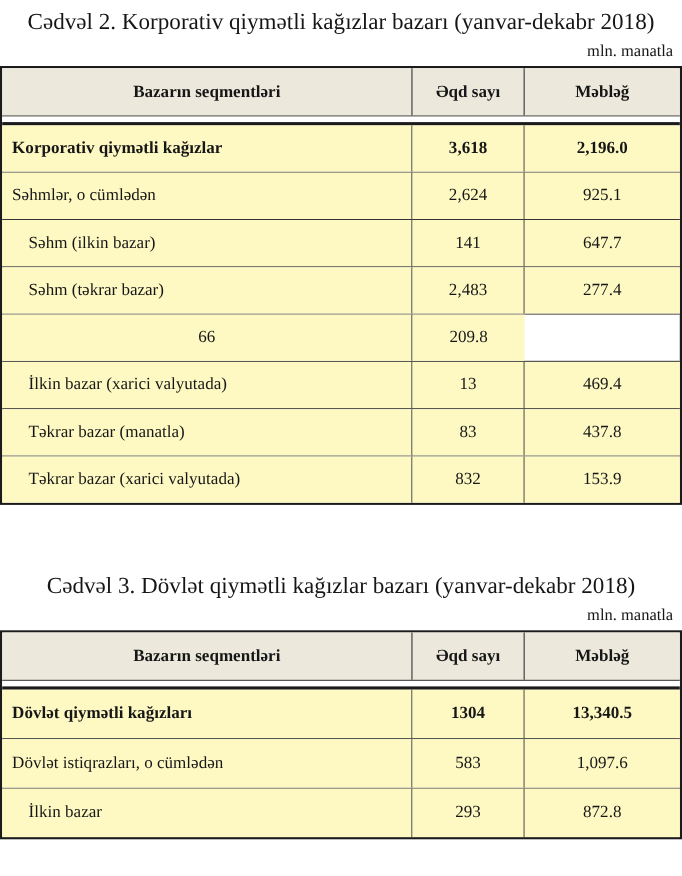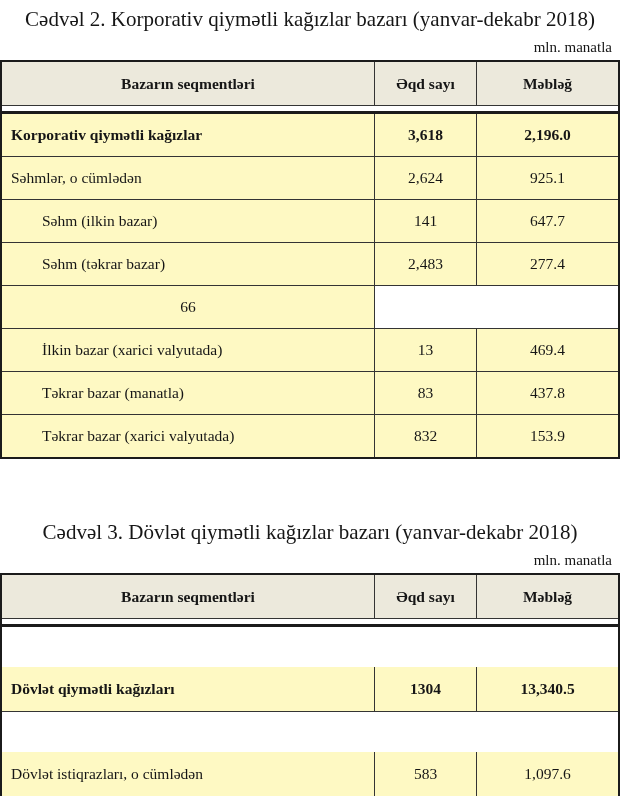--- a/index.html
+++ b/index.html
@@ -35,23 +35,23 @@
   .br{border-right:1px solid var(--border-thin);}
   .head-gap{height:5px;background:#ffffff;border-bottom:3px solid var(--border-thick);}
   .trow{
     display:grid;grid-template-columns:373px 102px 1fr;
     border-bottom:1px solid var(--border-thin);
   }
   .tbody .trow:last-child{border-bottom:none;}
   .td{
     display:flex;align-items:center;font-size:15.5px;height:42px;background:#fef9c3;
   }
-  .sec2 .td{height:44px;margin-top:40px;}
+  .sec2 .td{height:44px;}
   .td.label{justify-content:flex-start;padding-left:9px;}
-  .td.indent{padding-left:40px;}
+  .td.indent{padding-left:24px;}
   .td.num{justify-content:center;}
   .trow.bold .td{font-weight:bold;}
 </style>
 </head>
 <body>
 
 <section class="sec1">
   <div class="doc-title">Cədvəl 2. Korporativ qiymətli kağızlar bazarı (yanvar-dekabr 2018)</div>
   <div class="unit-note">mln. manatla</div>
   <div class="tbl">
@@ -77,20 +77,21 @@
           <div class="td num br">141</div>
           <div class="td num">647.7</div>
         </div>
         <div class="trow">
           <div class="td label br indent">Səhm (təkrar bazar)</div>
           <div class="td num br">2,483</div>
           <div class="td num">277.4</div>
         </div>
         <div class="trow">
           <div class="td num br">66</div>
+          <div class="td num">209.8</div>
         </div>
         <div class="trow">
           <div class="td label br indent">İlkin bazar (xarici valyutada)</div>
           <div class="td num br">13</div>
           <div class="td num">469.4</div>
         </div>
         <div class="trow">
           <div class="td label br indent">Təkrar bazar (manatla)</div>
           <div class="td num br">83</div>
           <div class="td num">437.8</div>

